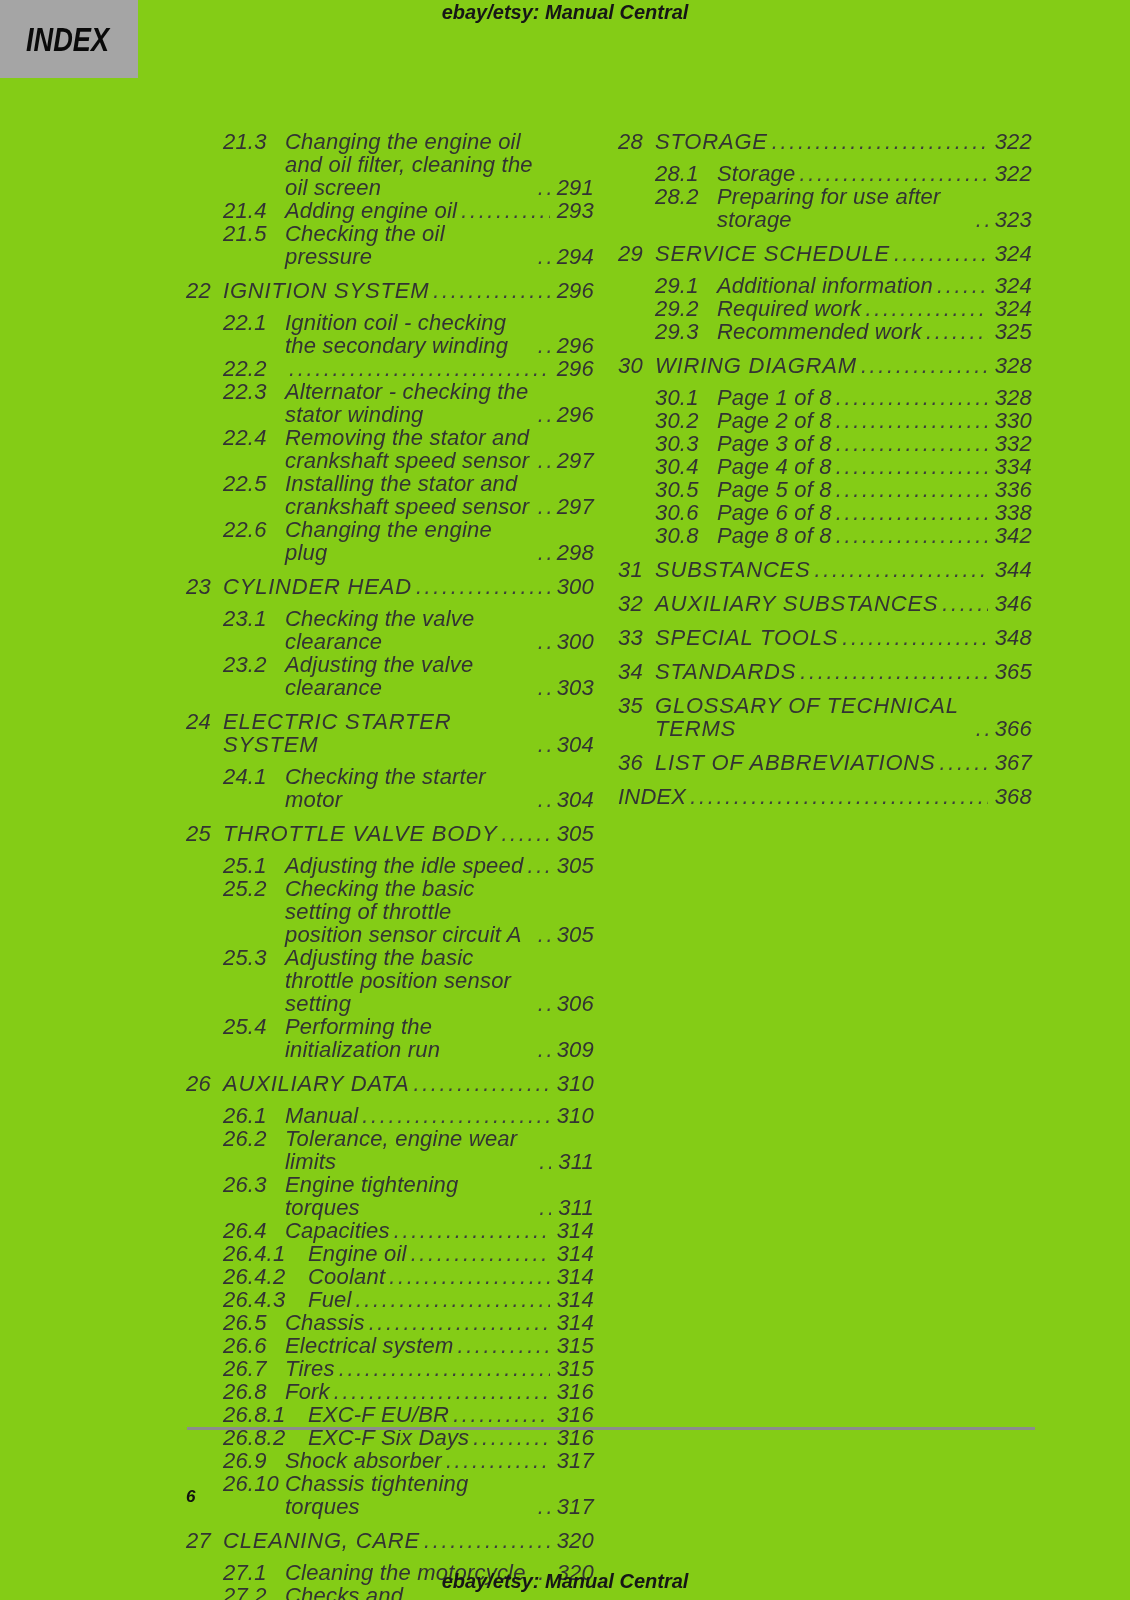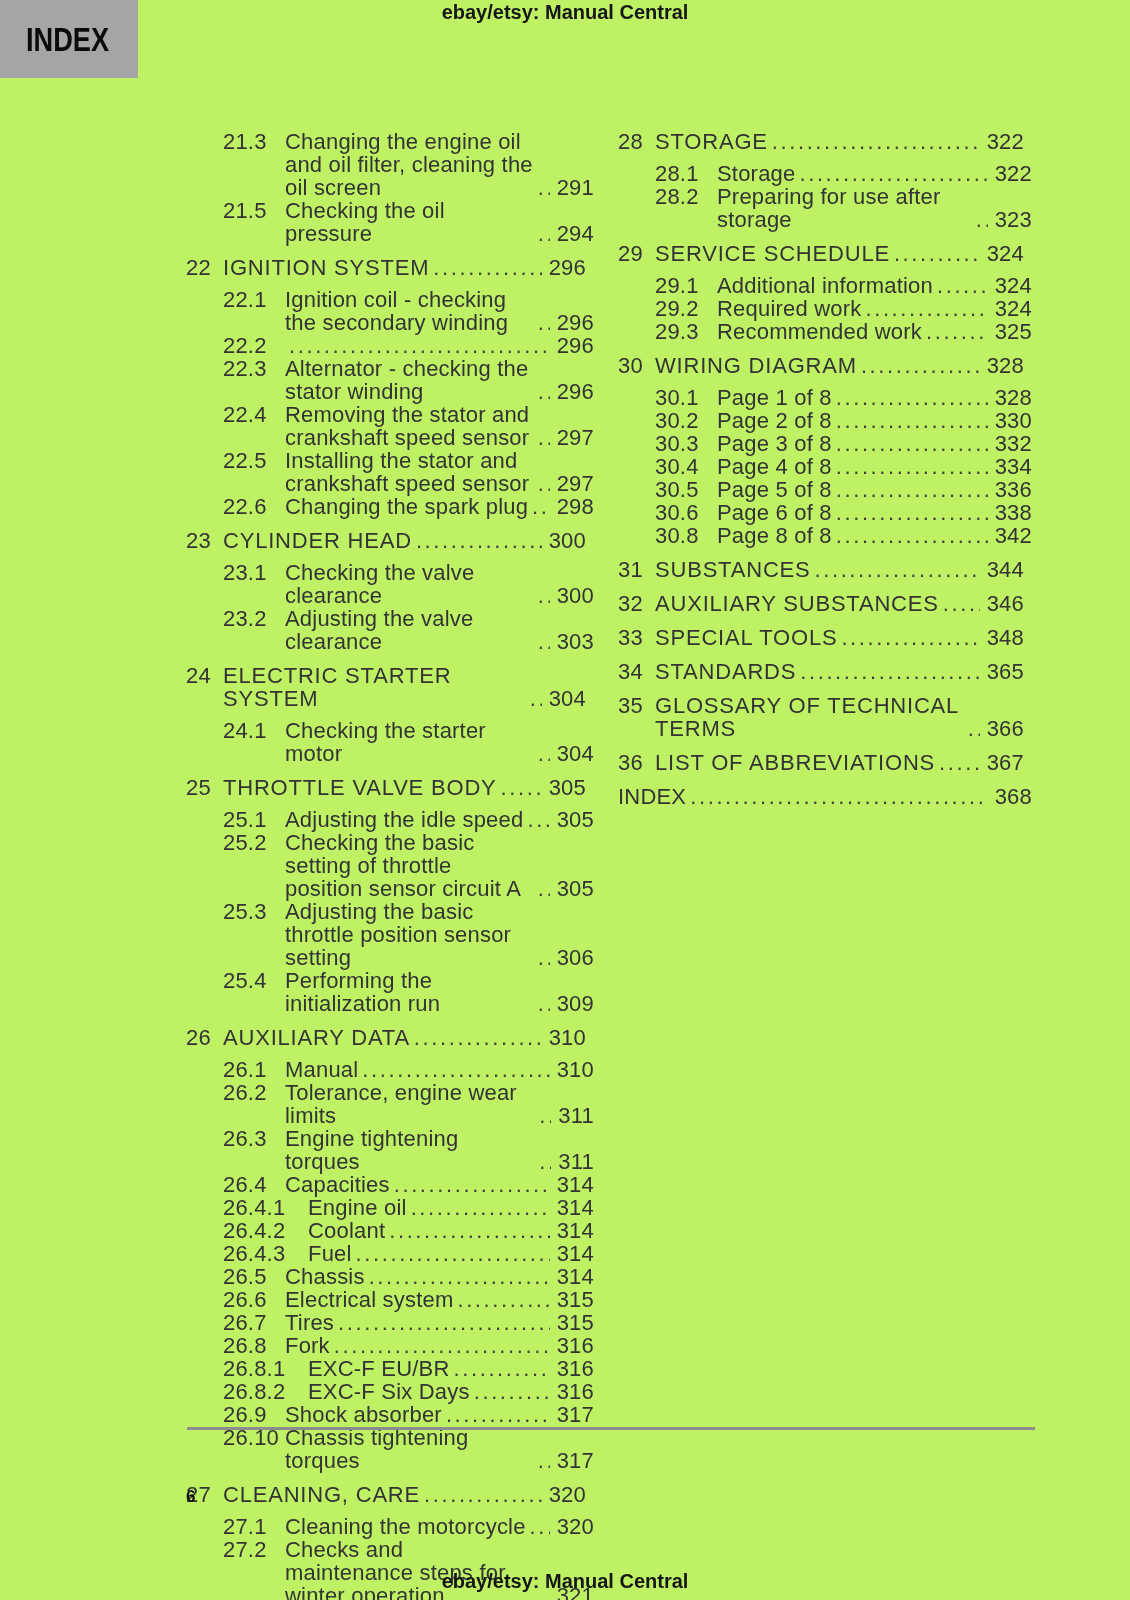--- a/index.html
+++ b/index.html
@@ -1,23 +1,24 @@
 <!DOCTYPE html>
 <html><head>
 <meta charset="utf-8">
 <style>
   html, body { margin: 0; padding: 0; background: #ffffff; }
   .page {
     position: relative;
     width: 1130px;
     height: 1600px;
-    background: #bef264;
+    background: #84cc16;
     font-family: "Liberation Sans", sans-serif;
     color: #333333;
     overflow: hidden;
+    font-style: italic;
   }
 
   
   .index-tab {
     position: absolute;
     left: 0; top: 0;
     width: 138px; height: 78px;
     background: #a5a5a5;
     display: flex;
     align-items: center;
@@ -78,21 +79,21 @@
     letter-spacing: 2.6px;
   }
   .entry .page-num {
     flex: 0 0 auto;
     margin-left: 7px;
     min-width: 28px;
     text-align: right;
     align-self: flex-end;
   }
 
-  .level-chapter { margin: 11px 8px 9px 0; }
+  .level-chapter { margin: 11px 0 9px 0; }
   .level-chapter .num { width: 37px; flex: 0 0 37px; }
   .level-chapter .title { letter-spacing: 0.8px; }
   .level-index { margin: 11px 0 9px 0; }
 
   .level-sub    { padding-left: 37px; }
   .level-sub .num    { width: 62px; flex: 0 0 62px; }
   .level-subsub { padding-left: 37px; }
   .level-subsub .num { width: 85px; flex: 0 0 85px; }
 
   .col > .entry:first-child { margin-top: 0; }
@@ -132,20 +133,26 @@
   <div class="header-title">ebay/etsy: Manual Central</div>
 
   <div class="col col-left" id="col-left">
       <div class="entry level-sub">
         <span class="num">21.3</span>
         <span class="title">Changing the engine oil and oil filter, cleaning the oil screen</span>
         <span class="dots"></span>
         <span class="page-num">291</span>
       </div>
       <div class="entry level-sub">
+        <span class="num">21.4</span>
+        <span class="title">Adding engine oil</span>
+        <span class="dots"></span>
+        <span class="page-num">293</span>
+      </div>
+      <div class="entry level-sub">
         <span class="num">21.5</span>
         <span class="title">Checking the oil pressure</span>
         <span class="dots"></span>
         <span class="page-num">294</span>
       </div>
       <div class="entry level-chapter">
         <span class="num">22</span>
         <span class="title">IGNITION SYSTEM</span>
         <span class="dots"></span>
         <span class="page-num">296</span>
@@ -174,21 +181,21 @@
         <span class="page-num">297</span>
       </div>
       <div class="entry level-sub">
         <span class="num">22.5</span>
         <span class="title">Installing the stator and crankshaft speed sensor</span>
         <span class="dots"></span>
         <span class="page-num">297</span>
       </div>
       <div class="entry level-sub">
         <span class="num">22.6</span>
-        <span class="title">Changing the spark plug</span>
+        <span class="title">Changing the engine plug</span>
         <span class="dots"></span>
         <span class="page-num">298</span>
       </div>
       <div class="entry level-chapter">
         <span class="num">23</span>
         <span class="title">CYLINDER HEAD</span>
         <span class="dots"></span>
         <span class="page-num">300</span>
       </div>
       <div class="entry level-sub">

